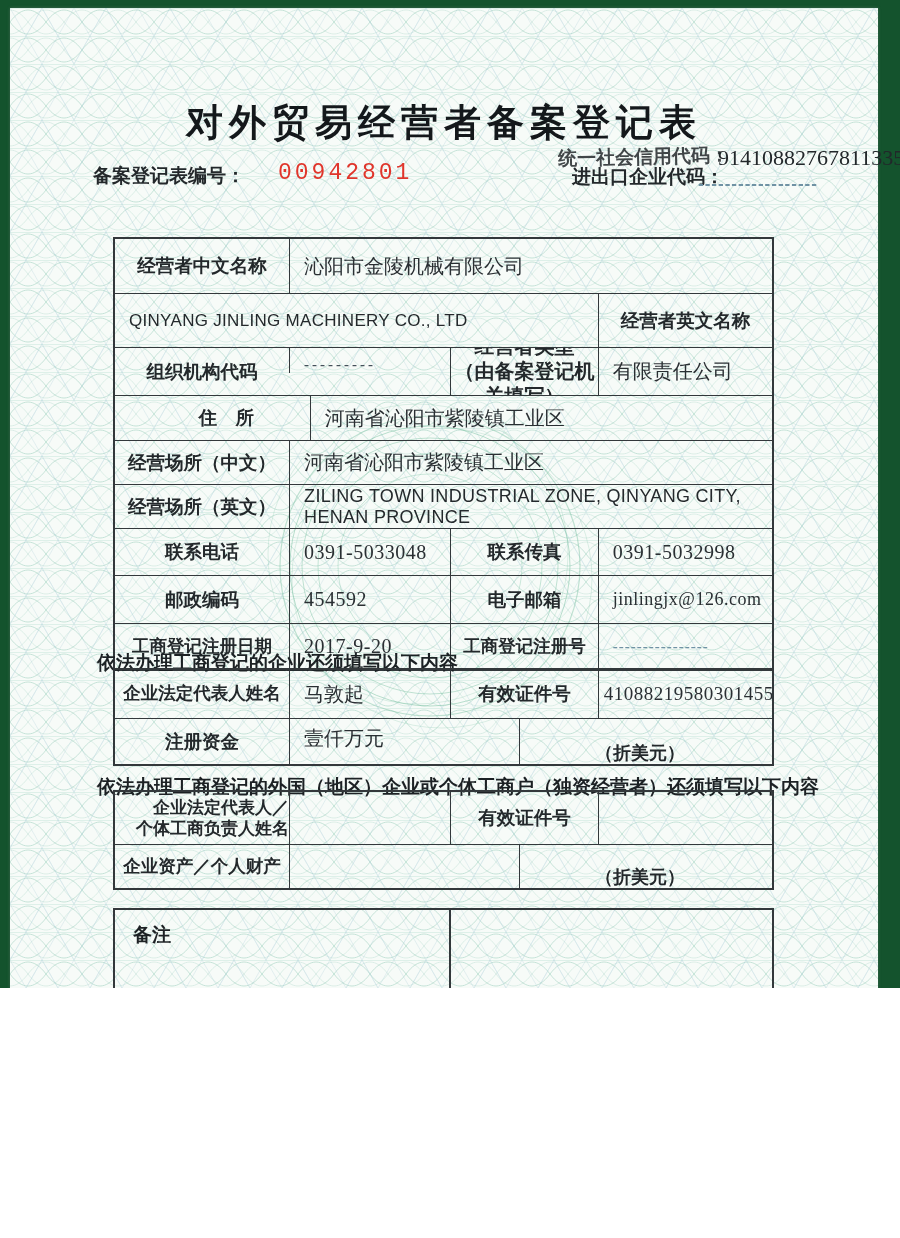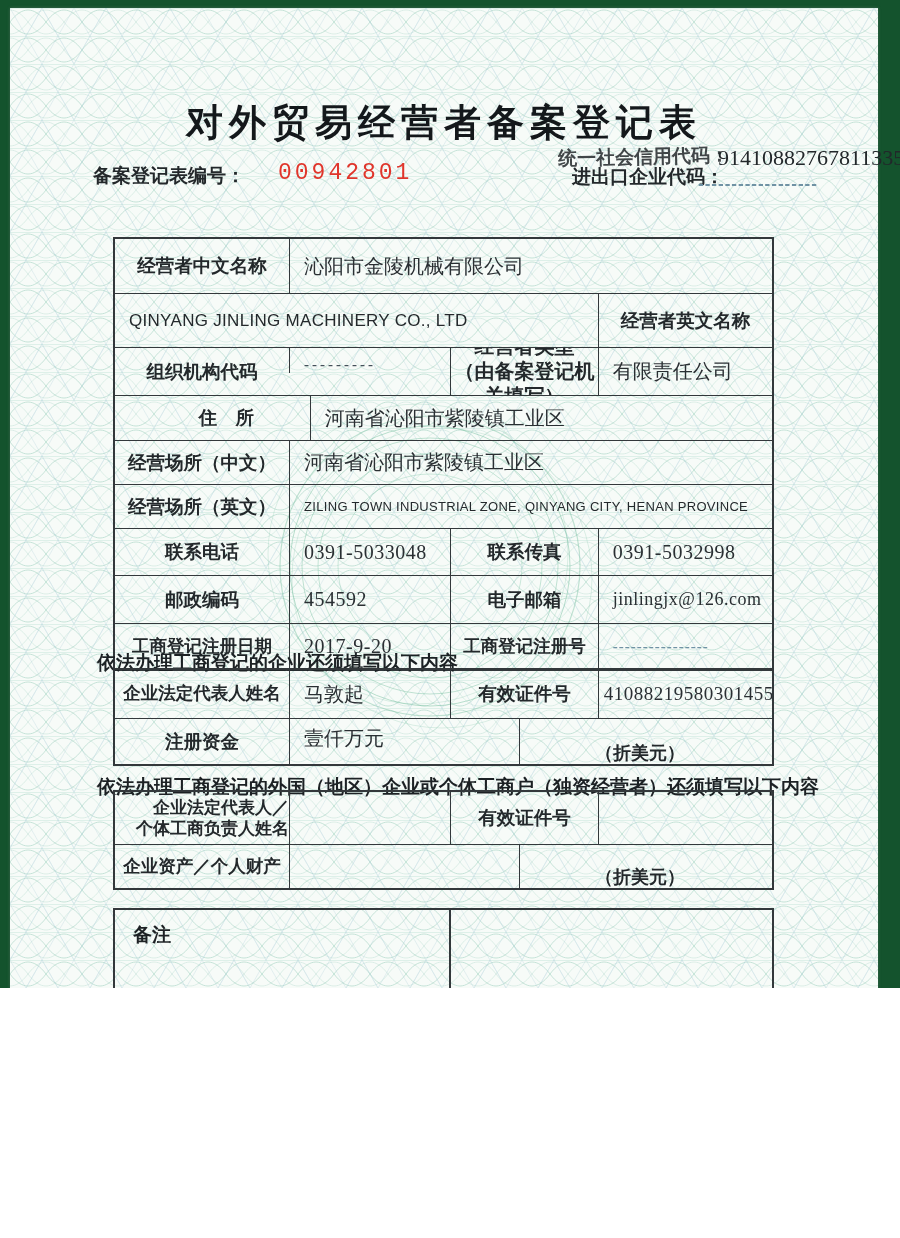--- a/index.html
+++ b/index.html
@@ -128,21 +128,21 @@
       <div class="trow h45">
         <div class="tcell w1 c-label">住　所</div>
         <div class="tcell c-value v-cjk" style="width:73.5%">河南省沁阳市紫陵镇工业区</div>
       </div>
       <div class="trow h44">
         <div class="tcell w1 c-label">经营场所（中文）</div>
         <div class="tcell c-value v-cjk" style="width:73.5%">河南省沁阳市紫陵镇工业区</div>
       </div>
       <div class="trow h44">
         <div class="tcell w1 c-label">经营场所（英文）</div>
-        <div class="tcell c-value v-en" style="width:73.5%;font-size:13px;">ZILING TOWN INDUSTRIAL ZONE, QINYANG CITY, HENAN PROVINCE</div>
+        <div class="tcell c-value v-en" style="width:73.5%;font-size:18px;">ZILING TOWN INDUSTRIAL ZONE, QINYANG CITY, HENAN PROVINCE</div>
       </div>
       <div class="trow h47">
         <div class="tcell w1 c-label">联系电话</div>
         <div class="tcell w2 c-value v-num">0391-5033048</div>
         <div class="tcell w3 c-label">联系传真</div>
         <div class="tcell w4 c-value v-num">0391-5032998</div>
       </div>
       <div class="trow h48">
         <div class="tcell w1 c-label">邮政编码</div>
         <div class="tcell w2 c-value v-num">454592</div>

